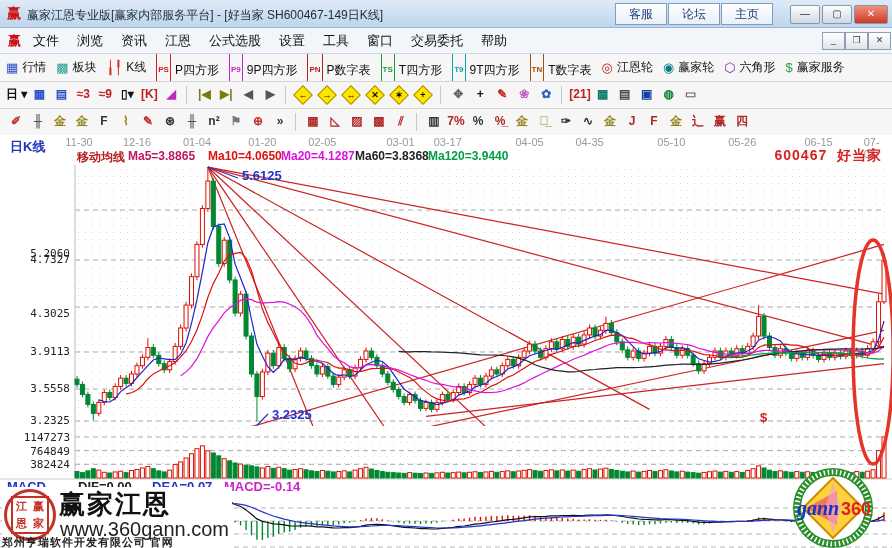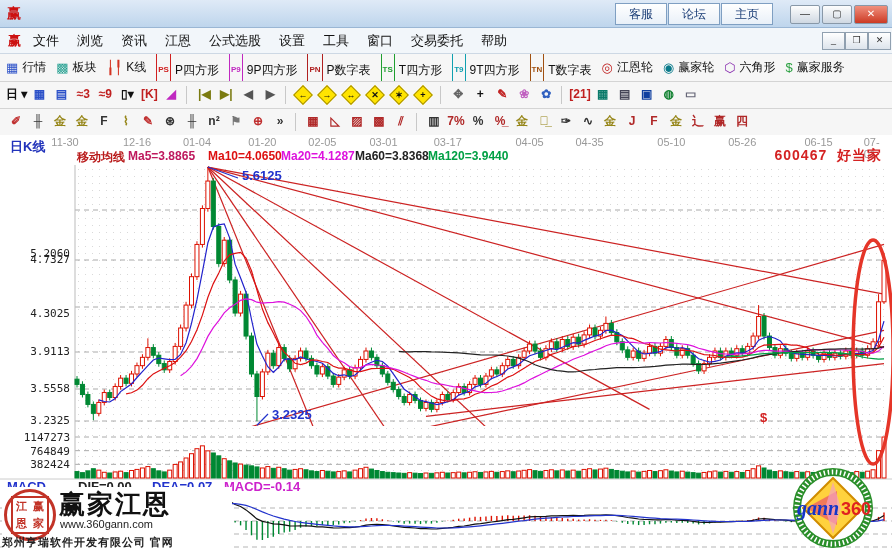--- a/index.html
+++ b/index.html
@@ -54,32 +54,33 @@
   #anno-low{color:#2233cc;font-size:13px;font-weight:bold;}
   #anno-dollar{color:#d42222;font-size:13px;font-weight:bold;}
   .macd-item{position:absolute;top:344px;font-size:13px;font-weight:bold;}
   
   #logo-left{left:2px;top:352px;width:230px;height:61px;background:#fff;}
   #seal{left:2px;top:2px;width:46px;height:46px;border:3px solid #c23327;border-radius:50%;
         display:flex;align-items:center;justify-content:center;}
   #seal-grid{width:34px;height:34px;border:2px solid #c23327;display:grid;grid-template-columns:1fr 1fr;}
   #seal-grid span{font-size:11px;line-height:16px;text-align:center;color:#c23327;font-weight:bold;}
   #brand-name{left:57px;top:0px;font-size:26px;font-weight:bold;color:#111;letter-spacing:2px;}
-  #brand-site{left:58px;top:31px;font-size:11px;color:#222;}
+  #brand-site{left:58px;top:31px;font-size:20px;color:#222;}
   #brand-company{left:0px;top:48px;font-size:11px;font-weight:bold;color:#222;
                  font-family:"Liberation Serif",serif;letter-spacing:1px;white-space:nowrap;}
   #logo-right{left:775px;top:333px;width:117px;height:80px;}
 </style>
 </head>
 <body>
 
 <div id="app">
 
   <div id="titlebar" class="abs">
     <span id="title-icon" class="abs">赢</span>
+    <span id="title-text" class="abs">赢家江恩专业版[赢家内部服务平台] - [好当家  SH600467-149日K线]</span>
     <span id="svc-buttons"><span class="svc-btn abs" style="left: 615px;">客服</span><span class="svc-btn abs" style="left: 668px;">论坛</span><span class="svc-btn abs" style="left: 721px;">主页</span></span>
     <span id="win-buttons"><span class="winbtn abs" style="left: 790px;">—</span><span class="winbtn abs" style="left: 822px;">▢</span><span class="winbtn abs close" style="left: 854px;">✕</span></span>
   </div>
 
   <div id="menubar" class="abs">
     <span id="menu-icon" class="abs">赢</span>
     <span id="menu-items" class="abs"><span class="menu-item">文件</span><span class="menu-item">浏览</span><span class="menu-item">资讯</span><span class="menu-item">江恩</span><span class="menu-item">公式选股</span><span class="menu-item">设置</span><span class="menu-item">工具</span><span class="menu-item">窗口</span><span class="menu-item">交易委托</span><span class="menu-item">帮助</span></span>
     <span id="child-buttons"><span class="child-btn abs" style="left: 822px;">_</span><span class="child-btn abs" style="left: 845px;">❒</span><span class="child-btn abs" style="left: 868px;">✕</span></span>
   </div>
 
@@ -122,26 +123,26 @@
       </span><span class="t1item">
         <span class="t1icon" style="color: rgb(42, 160, 64);">$</span>
         <span class="t1label">赢家服务</span>
       </span></div>
   <div id="toolbar2" class="toolbar abs"><span class="tbtn" style="color: rgb(17, 17, 17);">日 ▾</span><span class="tbtn" style="color: rgb(43, 80, 200);">▦</span><span class="tbtn" style="color: rgb(43, 80, 200);">▤</span><span class="tbtn" style="color: rgb(192, 32, 32);">≈3</span><span class="tbtn" style="color: rgb(192, 32, 32);">≈9</span><span class="tbtn" style="color: rgb(17, 17, 17);">▯▾</span><span class="tbtn" style="color: rgb(192, 32, 32);">[K]</span><span class="tbtn" style="color: rgb(192, 40, 192);">◢</span><span class="tsep"></span><span class="tbtn" style="color: rgb(122, 122, 16);">|◀</span><span class="tbtn" style="color: rgb(122, 122, 16);">▶|</span><span class="tbtn" style="color: rgb(85, 85, 85);">◀</span><span class="tbtn" style="color: rgb(85, 85, 85);">▶</span><span class="tsep"></span><span class="diamond"><span>←</span></span><span class="diamond"><span>→</span></span><span class="diamond"><span>↔</span></span><span class="diamond"><span>✕</span></span><span class="diamond"><span>✶</span></span><span class="diamond"><span>+</span></span><span class="tsep"></span><span class="tbtn" style="color: rgb(102, 102, 102);">✥</span><span class="tbtn" style="color: rgb(17, 17, 17);">+</span><span class="tbtn" style="color: rgb(192, 32, 32);">✎</span><span class="tbtn" style="color: rgb(192, 96, 192);">❀</span><span class="tbtn" style="color: rgb(48, 96, 192);">✿</span><span class="tsep"></span><span class="tbtn" style="color: rgb(192, 32, 32);">[21]</span><span class="tbtn" style="color: rgb(10, 122, 106);">▦</span><span class="tbtn" style="color: rgb(68, 68, 85);">▤</span><span class="tbtn" style="color: rgb(16, 64, 160);">▣</span><span class="tbtn" style="color: rgb(16, 128, 48);">◍</span><span class="tbtn" style="color: rgb(102, 102, 119);">▭</span></div>
   <div id="toolbar3" class="toolbar abs"><span class="tbtn" style="color: rgb(192, 48, 48);">✐</span><span class="tbtn" style="color: rgb(51, 51, 51);">╫</span><span class="tbtn" style="color: rgb(150, 134, 25);">金</span><span class="tbtn" style="color: rgb(150, 134, 25);">金</span><span class="tbtn" style="color: rgb(51, 51, 51);">F</span><span class="tbtn" style="color: rgb(150, 134, 25);">⌇</span><span class="tbtn" style="color: rgb(192, 48, 48);">✎</span><span class="tbtn" style="color: rgb(51, 51, 51);">⊛</span><span class="tbtn" style="color: rgb(51, 51, 51);">╫</span><span class="tbtn" style="color: rgb(51, 51, 51);">n²</span><span class="tbtn" style="color: rgb(119, 119, 119);">⚑</span><span class="tbtn" style="color: rgb(192, 48, 48);">⊕</span><span class="tbtn" style="color: rgb(51, 51, 51);">»</span><span class="tsep"></span><span class="tbtn" style="color: rgb(176, 40, 40);">▦</span><span class="tbtn" style="color: rgb(176, 40, 40);">◺</span><span class="tbtn" style="color: rgb(176, 40, 40);">▨</span><span class="tbtn" style="color: rgb(176, 40, 40);">▩</span><span class="tbtn" style="color: rgb(176, 40, 40);">⫽</span><span class="tsep"></span><span class="tbtn" style="color: rgb(51, 51, 51);">▥</span><span class="tbtn" style="color: rgb(176, 40, 40);">7%</span><span class="tbtn" style="color: rgb(51, 51, 51);">%</span><span class="tbtn" style="color: rgb(176, 40, 40);">%̲</span><span class="tbtn" style="color: rgb(150, 134, 25);">金</span><span class="tbtn" style="color: rgb(150, 134, 25);">金̲</span><span class="tbtn" style="color: rgb(51, 51, 51);">✑</span><span class="tbtn" style="color: rgb(51, 51, 51);">∿</span><span class="tbtn" style="color: rgb(150, 134, 25);">金</span><span class="tbtn" style="color: rgb(176, 40, 40);">J</span><span class="tbtn" style="color: rgb(176, 40, 40);">F</span><span class="tbtn" style="color: rgb(150, 134, 25);">金</span><span class="tbtn" style="color: rgb(176, 40, 40);">辶</span><span class="tbtn" style="color: rgb(176, 40, 40);">赢</span><span class="tbtn" style="color: rgb(176, 40, 40);">四</span></div>
 
   <div id="chart" class="abs">
     <div id="dotgrid" class="abs"></div>
     <div id="date-row">
-        <span class="datelab" style="left: 65px;">11-30</span>
+        <span class="datelab" style="left: 79px;">11-30</span>
         <span class="datelab" style="left: 136.98px;">12-16</span>
         <span class="datelab" style="left: 196.959px;">01-04</span>
         <span class="datelab" style="left: 262.392px;">01-20</span>
         <span class="datelab" style="left: 322.372px;">02-05</span>
-        <span class="datelab" style="left: 367px; padding-left: 33px;">03-01</span>
+        <span class="datelab" style="left: 384px; padding-left: 33px;">03-01</span>
         <span class="datelab" style="left: 447.784px;">03-17</span>
         <span class="datelab" style="left: 529.574px;">04-05</span>
         <span class="datelab" style="left: 589.554px;">04-35</span>
         <span class="datelab" style="left: 671.345px;">05-10</span>
         <span class="datelab" style="left: 742.23px;">05-26</span>
         <span class="datelab" style="left: 818.568px;">06-15</span>
         <span class="datelab" style="left: 873.095px;">07-01</span>
       </div>
     <span id="kline-label" class="abs">日K线</span>
     <div id="ma-row">

